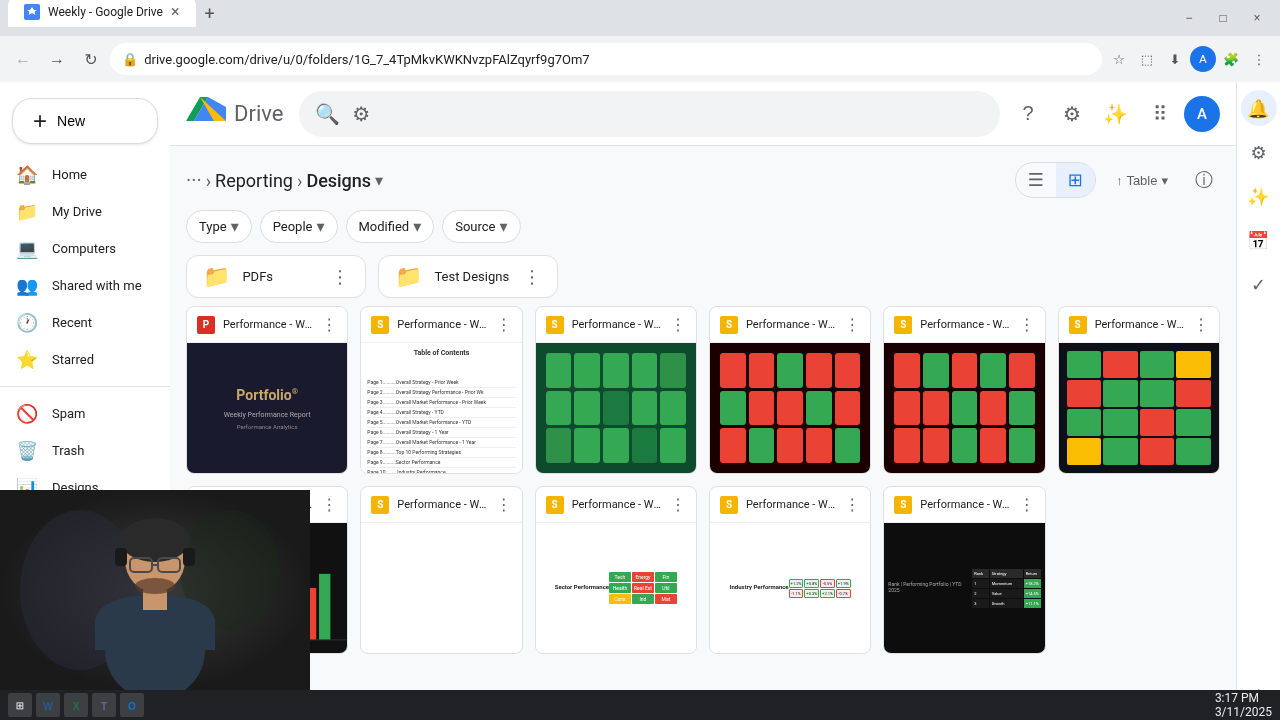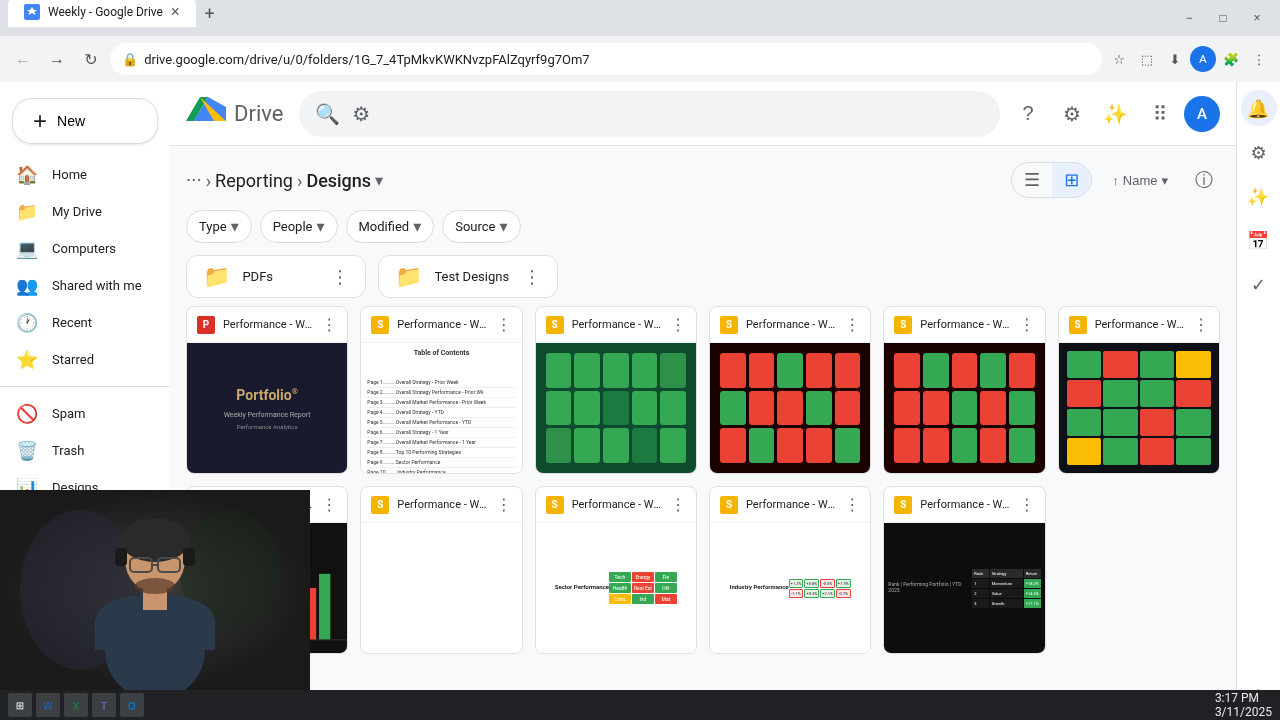--- a/index.html
+++ b/index.html
@@ -255,21 +255,21 @@
           <span>Designs</span>
           <span class="breadcrumb-dropdown">▾</span>
         </span>
         <div class="breadcrumb-actions">
           <div class="view-toggle">
             <button class="view-btn">☰</button>
             <button class="view-btn active">⊞</button>
           </div>
           <button class="sort-btn">
             <span>↑</span>
-            <span>Name</span>
+            <span>Table</span>
             <span>▾</span>
           </button>
           <button class="info-btn">ⓘ</button>
         </div>
       </div>
 
       <div class="filter-row">
         <div class="filter-chip">
           <span>Type</span>
           <span class="filter-chip-arrow">▾</span>

